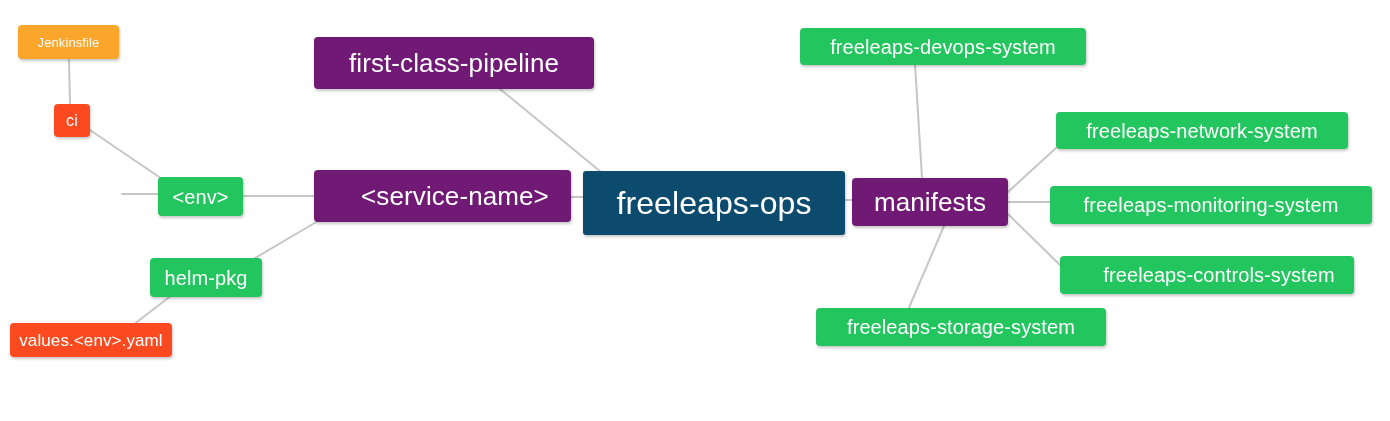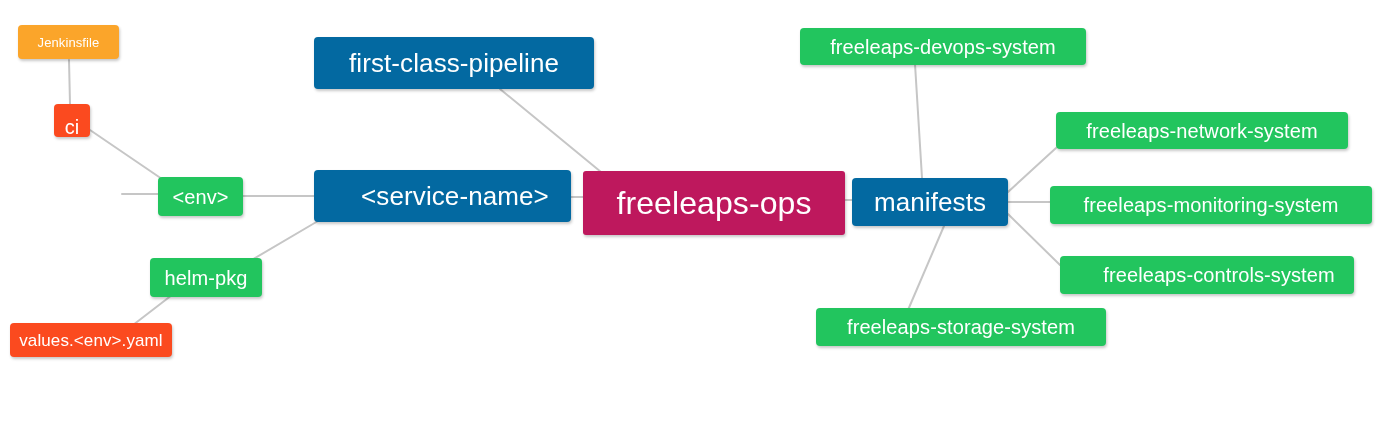--- a/index.html
+++ b/index.html
@@ -34,31 +34,31 @@
     justify-content: center;
     box-sizing: border-box;
     border-radius: 4px;
     color: #ffffff;
     white-space: nowrap;
     line-height: 1;
     letter-spacing: 0.1px;
     box-shadow: 1px 2px 3px rgba(0,0,0,0.22);
     text-rendering: optimizeLegibility;
   }
-  .n-root   { background: #be185d; border-radius: 3px; text-align: center; }
-  .n-blue   { background: #0369a1; }
+  .n-root   { background: #0c4a6e; border-radius: 3px; text-align: center; }
+  .n-blue   { background: #701a75; }
   .n-green  { background: #22c55e; }
   .n-red    { background: #fb4a1f; }
   .n-orange { background: #fba52a; }
 
   .sz-root    { font-size: 32px; }
   .sz-l1-blue { font-size: 26px; }
   .sz-l2      { font-size: 20px; }
   .sz-l3      { font-size: 17px; }
-  .sz-l4      { font-size: 20px; align-items: flex-end; }
+  .sz-l4      { font-size: 16px; }
   .sz-tiny    { font-size: 13px; }
 </style>
 </head>
 <body>
 
 <div id="mindmap">
 
   <svg id="edges" viewBox="0 0 1390 421" width="1390" height="421">
     <g fill="none" stroke="#c6c6c6" stroke-width="2" stroke-linecap="round">
       <path d="M583,197 L571,197"></path>

